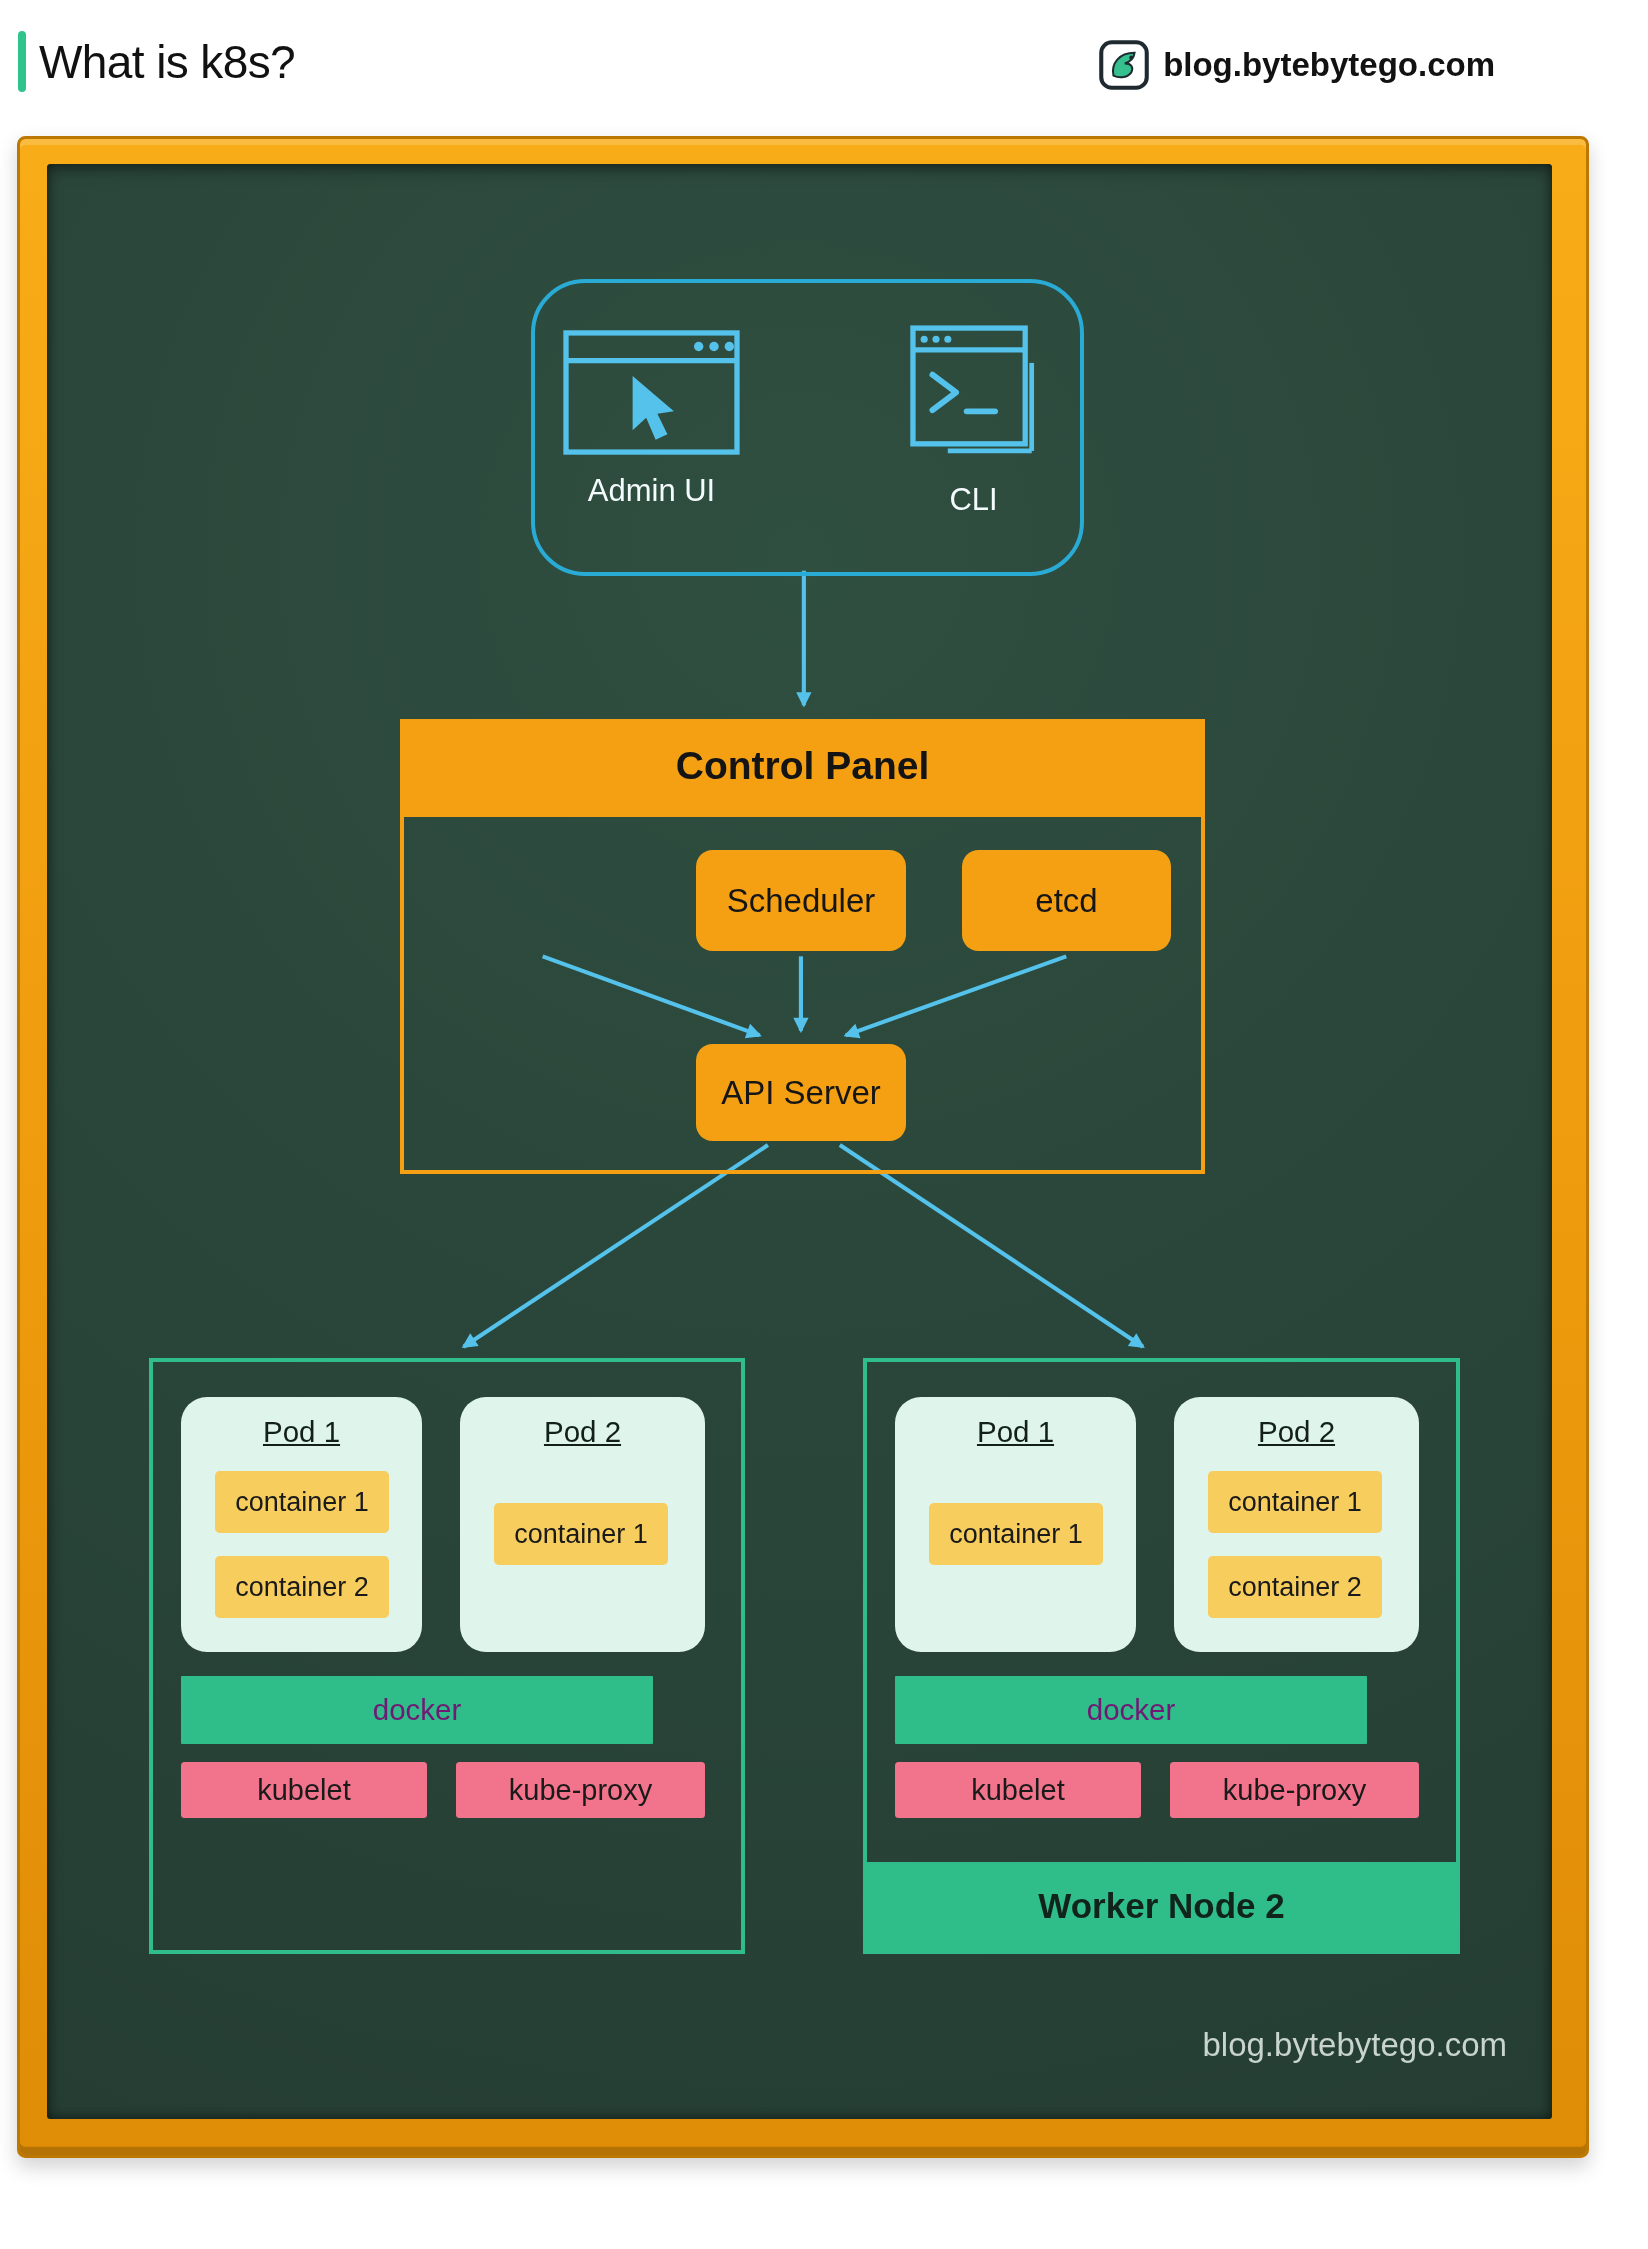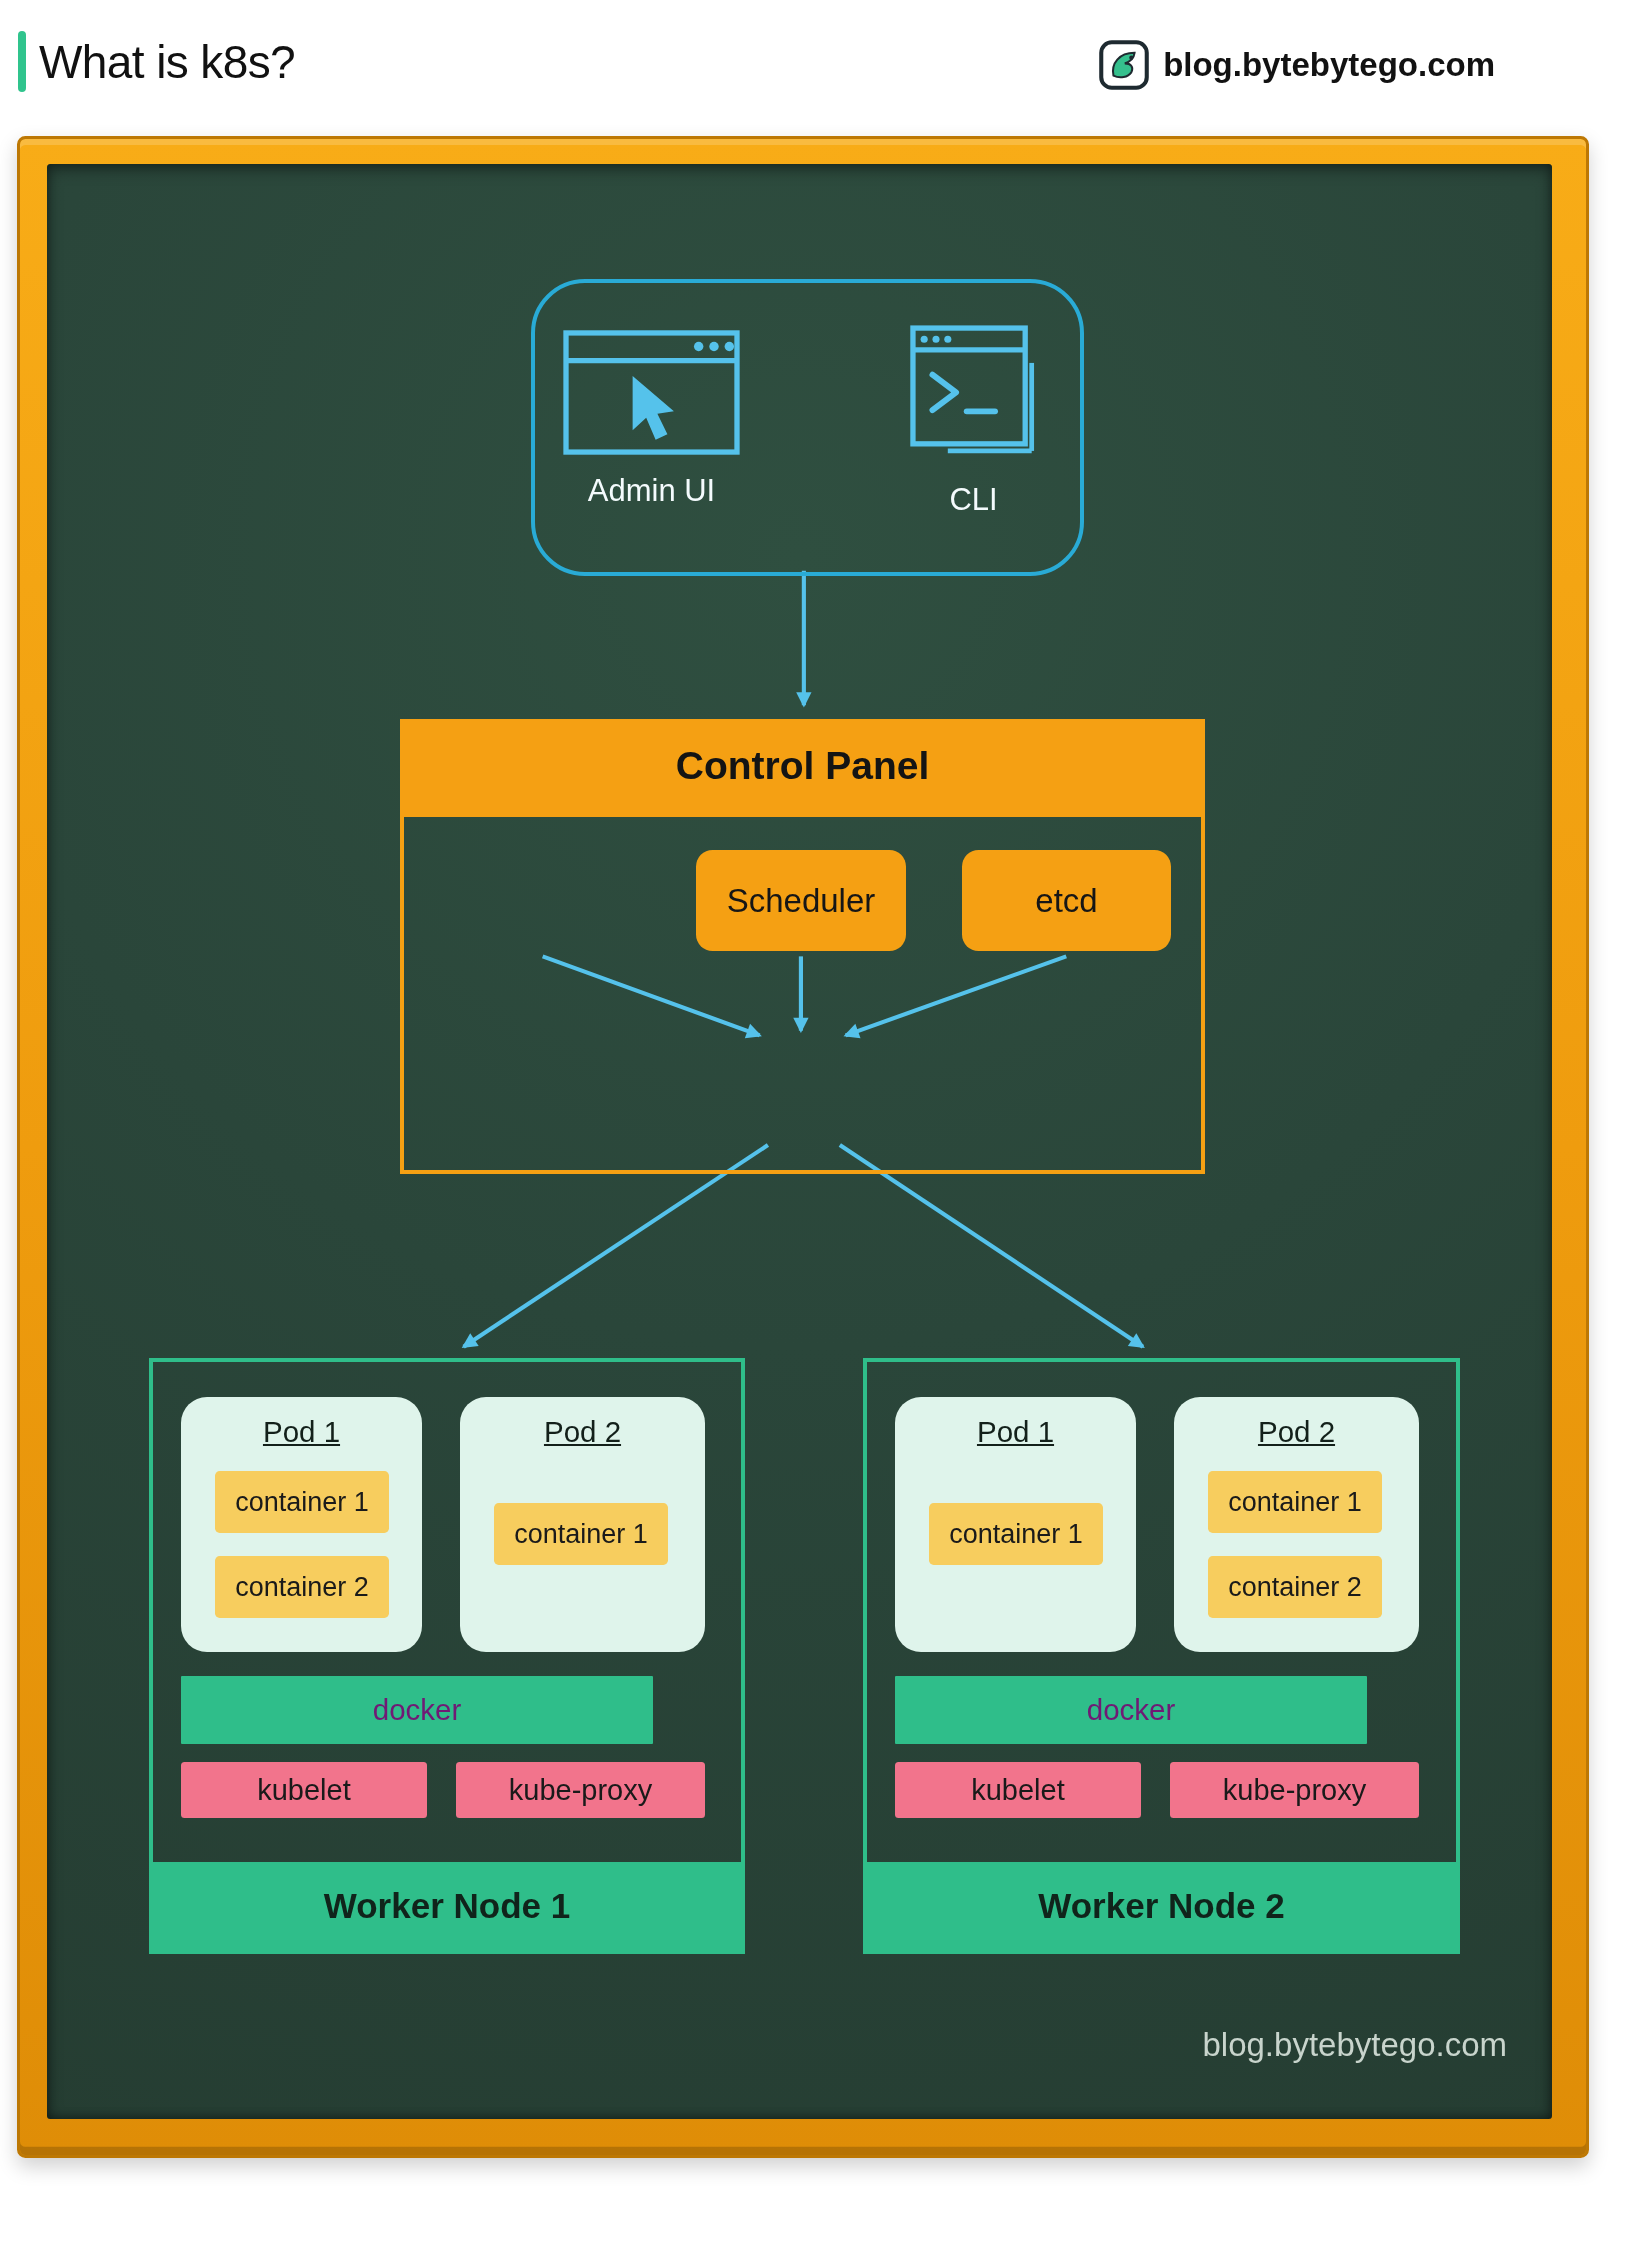--- a/index.html
+++ b/index.html
@@ -141,35 +141,37 @@
     <span class="cp-title">Control Panel</span>
   </div>
   <div class="cp-body"></div>
 
   <div class="orange-box sched-box">
     <span>Scheduler</span>
   </div>
   <div class="orange-box etcd-box">
     <span>etcd</span>
   </div>
+  <div class="orange-box api-box">
+    <span>API Server</span>
+  </div>
 
   <div class="worker-node wn1">
     <div class="pod pod-a">
       <div class="pod-label">Pod 1</div>
       <div class="container-box c-top">container 1</div>
       <div class="container-box c-bottom">container 2</div>
     </div>
     <div class="pod pod-b">
       <div class="pod-label">Pod 2</div>
       <div class="container-box c-mid">container 1</div>
     </div>
     <div class="docker-bar">docker</div>
     <div class="pink-box kubelet">kubelet</div>
     <div class="pink-box kproxy">kube-proxy</div>
-    <div class="wn-footer">Worker Node 1</div>
   </div>
 
   <div class="worker-node wn2">
     <div class="pod pod-a">
       <div class="pod-label">Pod 1</div>
       <div class="container-box c-mid">container 1</div>
     </div>
     <div class="pod pod-b">
       <div class="pod-label">Pod 2</div>
       <div class="container-box c-top">container 1</div>

